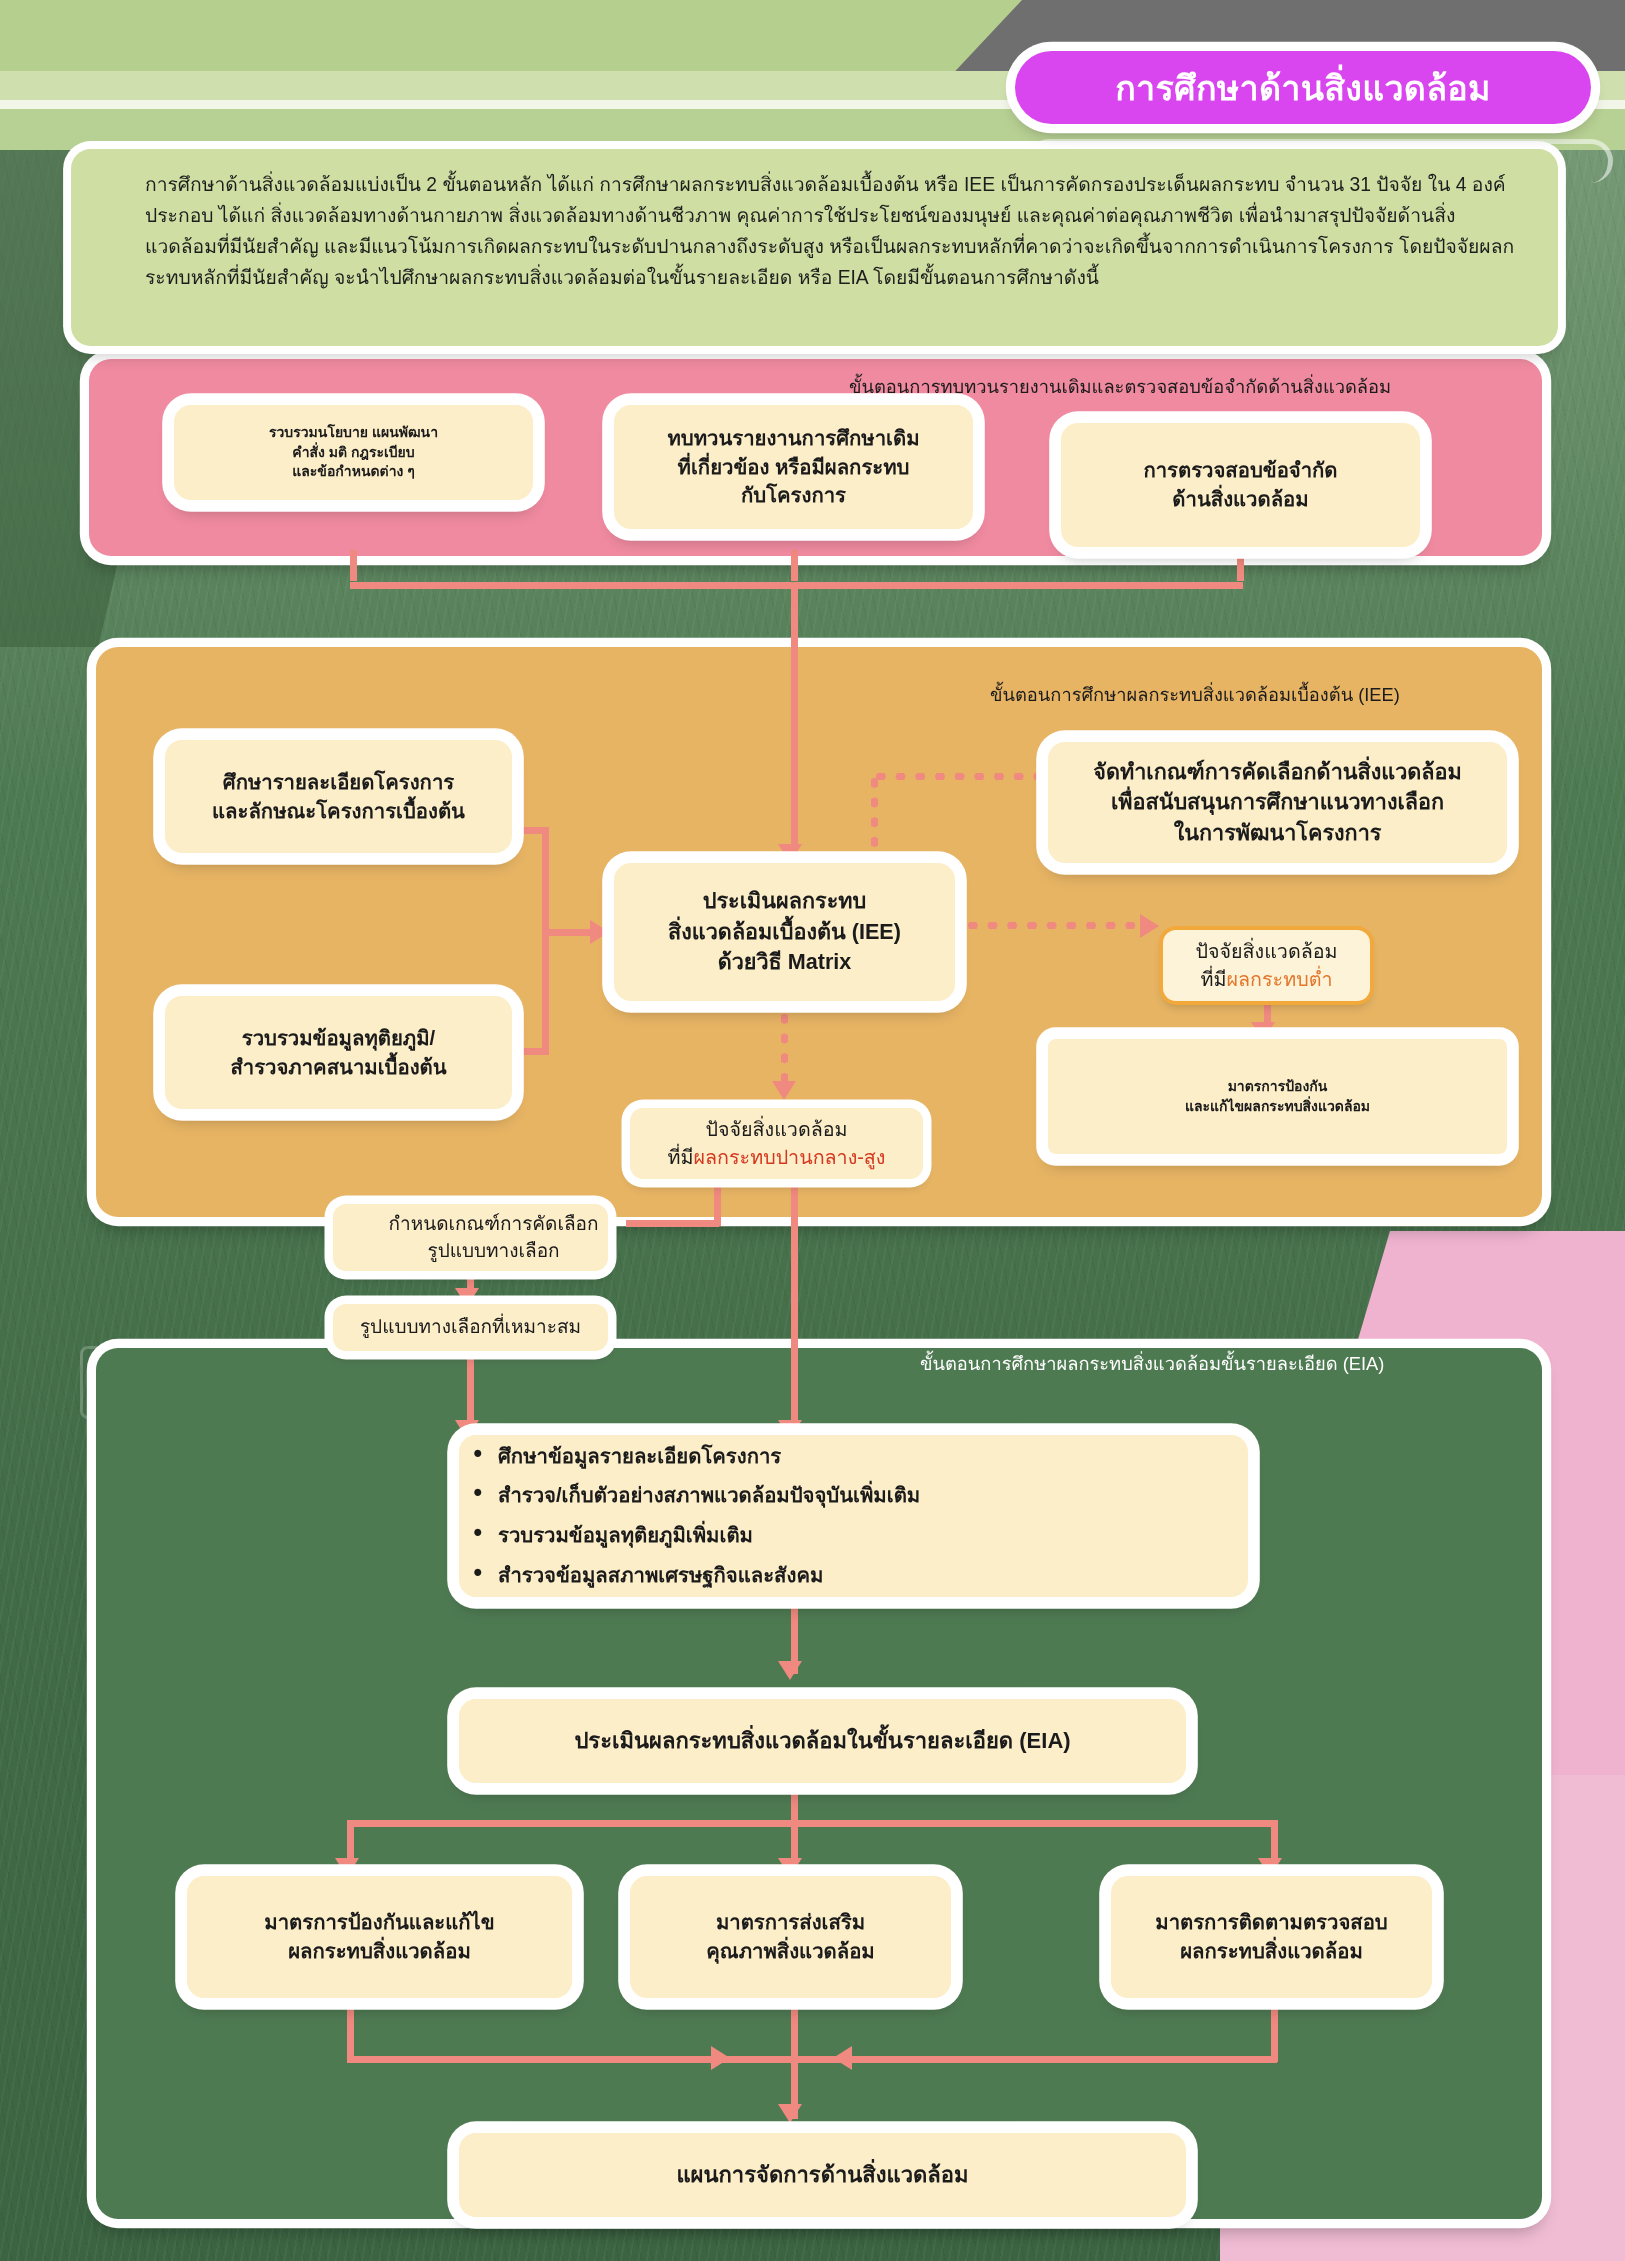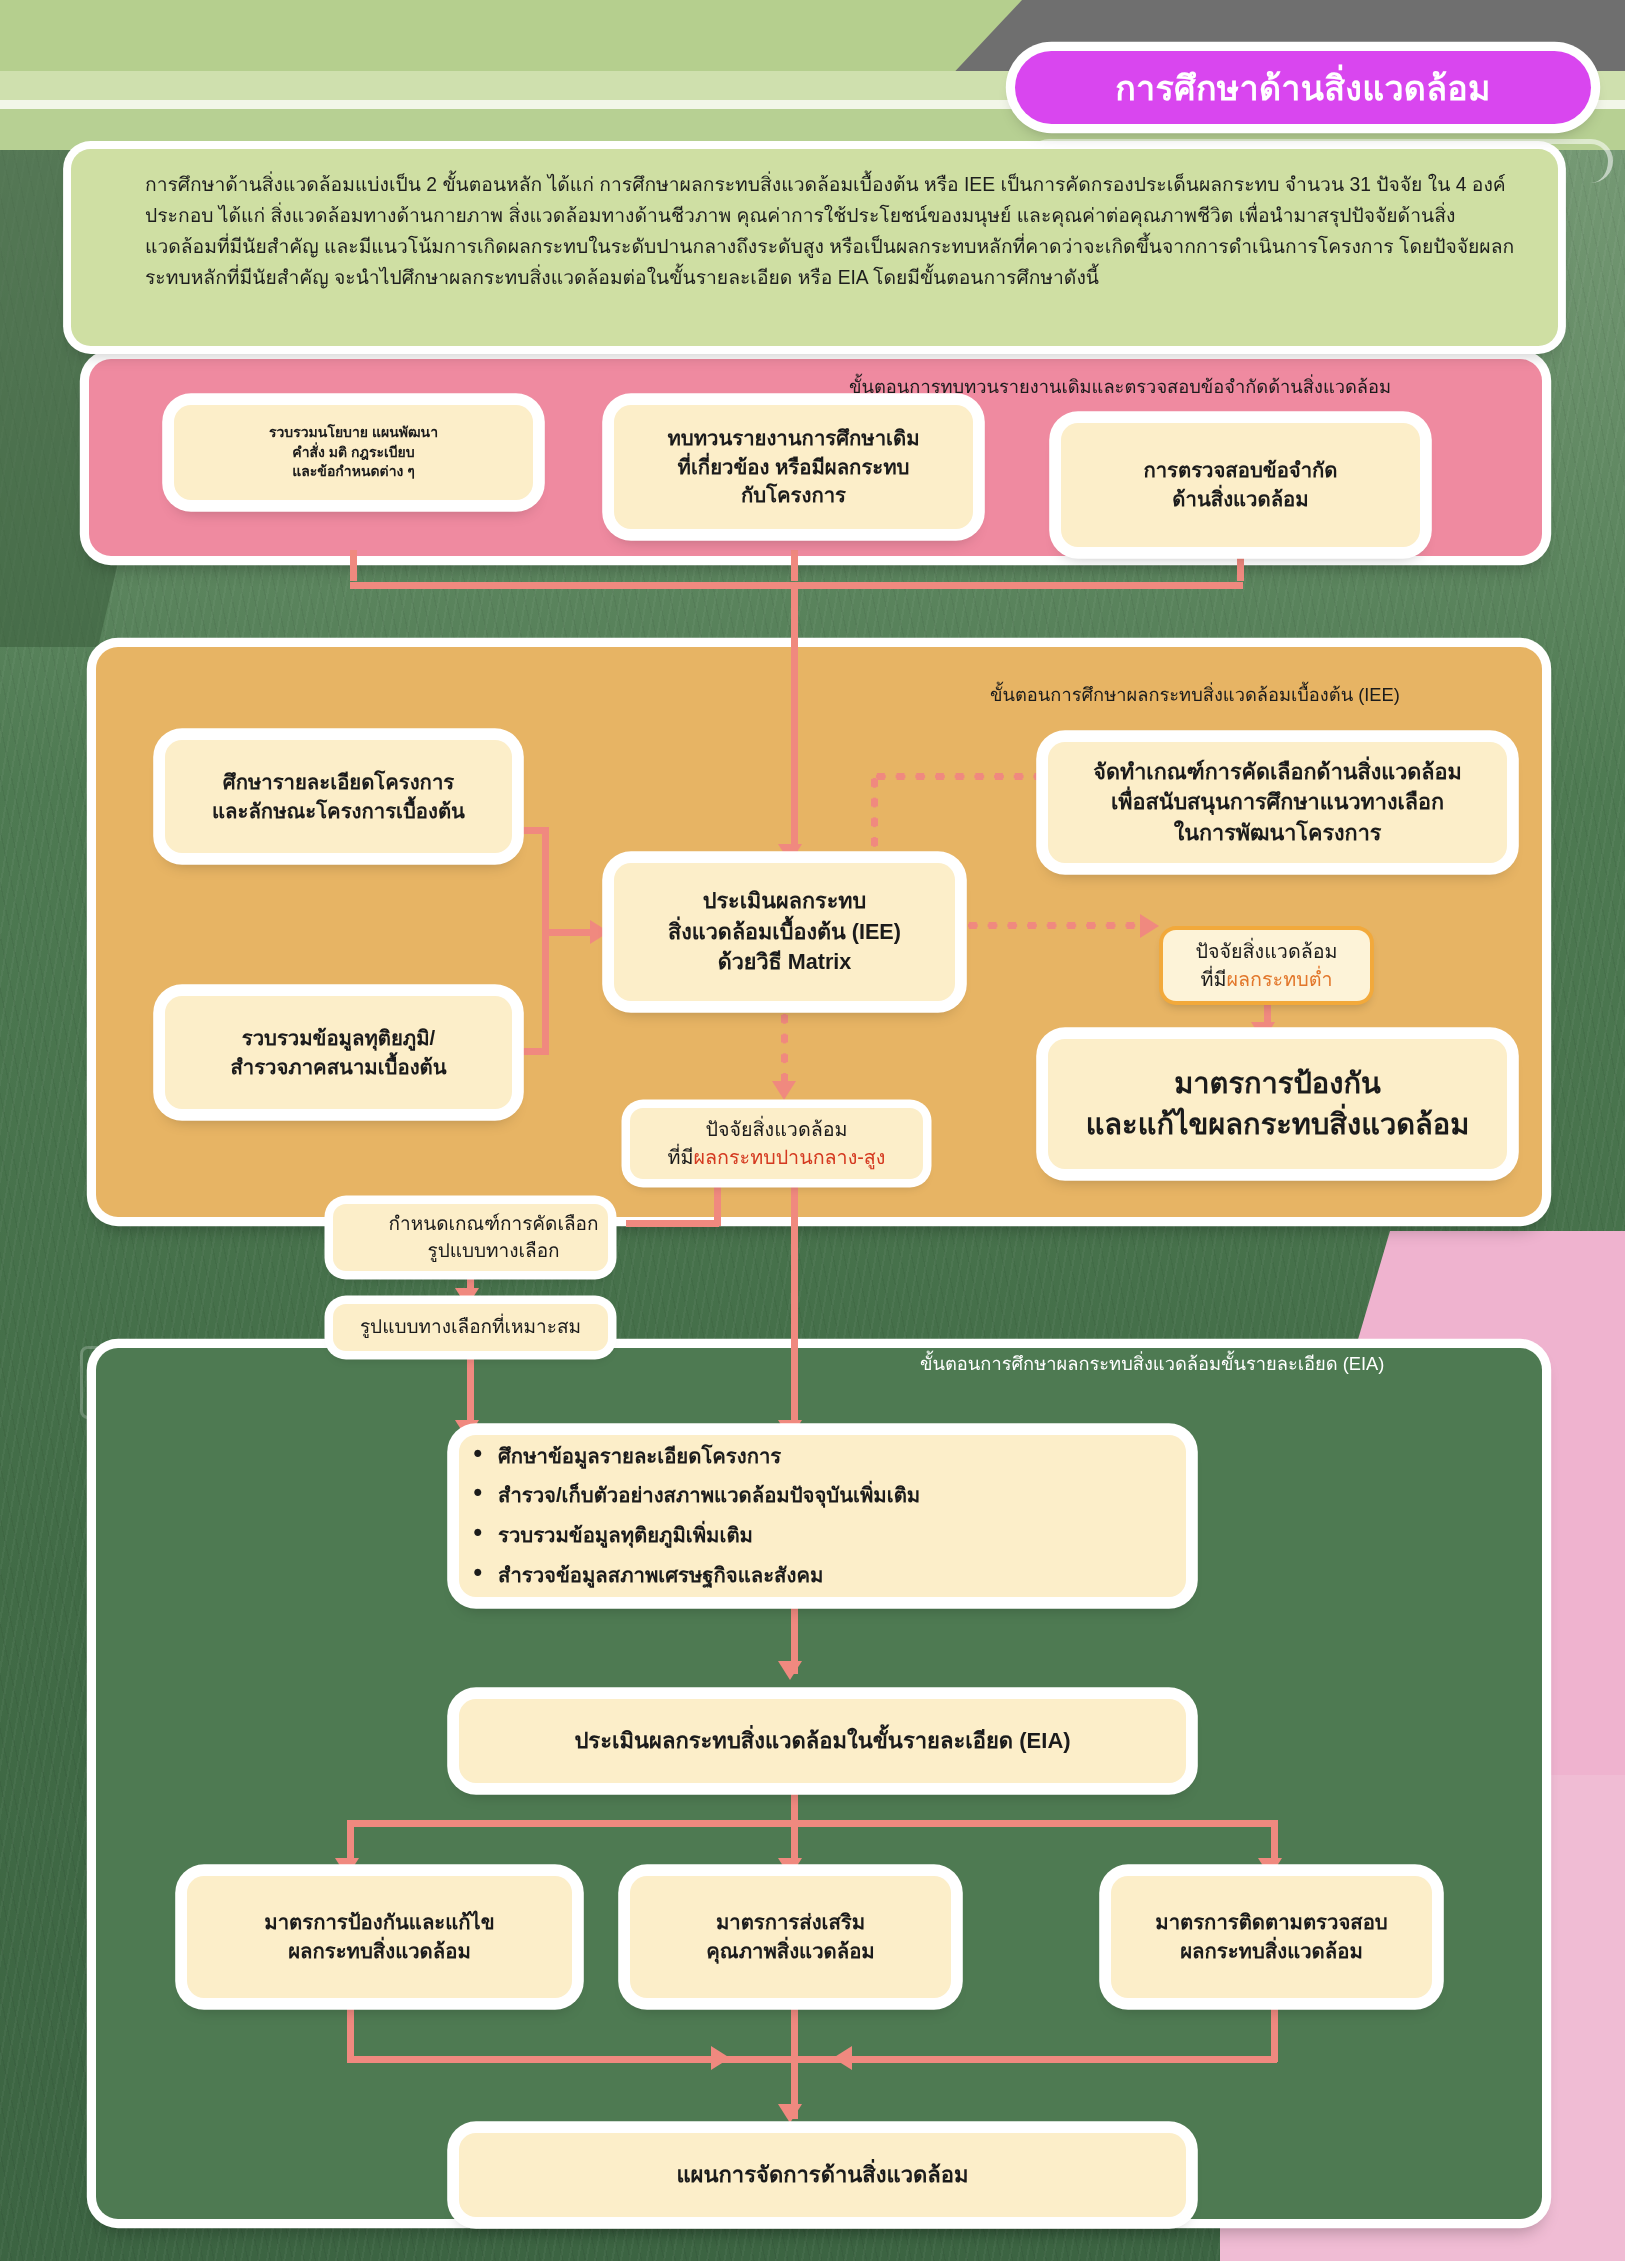--- a/index.html
+++ b/index.html
@@ -222,21 +222,21 @@
   <div>ในการพัฒนาโครงการ</div>
 </div>
 
 <div class="tagbox ringed" style="left:1163px;top:930px;width:207px;height:71px;font-size:19.7px;flex-direction:column;">
   <div>ปัจจัยสิ่งแวดล้อม</div>
   <div>
     <span>ที่มี</span><span class="hl-orange">ผลกระทบต่ำ</span>
   </div>
 </div>
 
-<div class="card" style="left:1048px;top:1039px;width:459px;height:130px;font-size:29px;flex-direction:column;">
+<div class="card" style="left:1048px;top:1039px;width:459px;height:115px;font-size:14px;flex-direction:column;border-radius:8px;">
   <div>มาตรการป้องกัน</div>
   <div>และแก้ไขผลกระทบสิ่งแวดล้อม</div>
 </div>
 
 <div class="tagbox" style="left:630px;top:1108px;width:293px;height:71px;font-size:19.7px;flex-direction:column;">
   <div>ปัจจัยสิ่งแวดล้อม</div>
   <div>
     <span>ที่มี</span><span class="hl-red">ผลกระทบปานกลาง-สูง</span>
   </div>
 </div>
@@ -273,21 +273,21 @@
   <div>รูปแบบทางเลือกที่เหมาะสม</div>
 </div>
 <div class="ln v" style="left:467px;top:1269px;height:37px;"></div>
 <div class="arrow-d" style="left:455px;top:1288px;"></div>
 <div class="ln v" style="left:467px;top:1349px;height:85px;"></div>
 <div class="arrow-d" style="left:455px;top:1420px;"></div>
 
 <div id="stage-green" class="stage"></div>
 <div class="stage-label light" style="left:920px;top:1349px;">ขั้นตอนการศึกษาผลกระทบสิ่งแวดล้อมขั้นรายละเอียด (EIA)</div>
 
-<div class="card" style="left:459px;top:1435px;width:727px;height:162px;">
+<div class="card" style="left:459px;top:1435px;width:789px;height:162px;">
   <ul class="bullets">
     <li>ศึกษาข้อมูลรายละเอียดโครงการ</li>
     <li>สำรวจ/เก็บตัวอย่างสภาพแวดล้อมปัจจุบันเพิ่มเติม</li>
     <li>รวบรวมข้อมูลทุติยภูมิเพิ่มเติม</li>
     <li>สำรวจข้อมูลสภาพเศรษฐกิจและสังคม</li>
   </ul>
 </div>
 
 <div class="ln v" style="left:791px;top:1605px;height:69px;"></div>
 <div class="arrow-d" style="left:778px;top:1661px;"></div>

